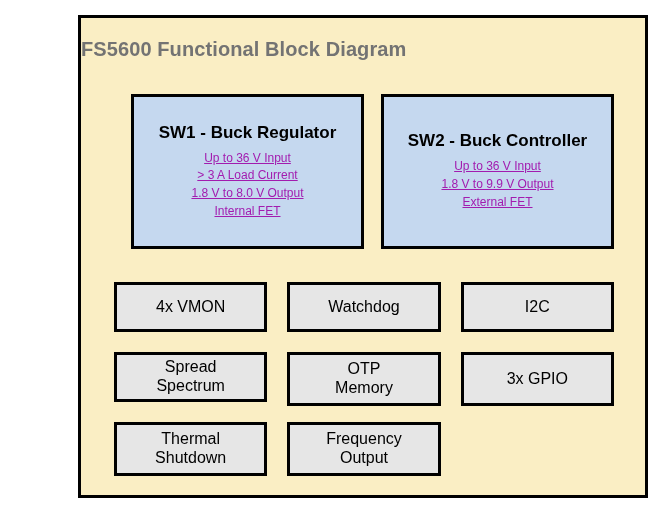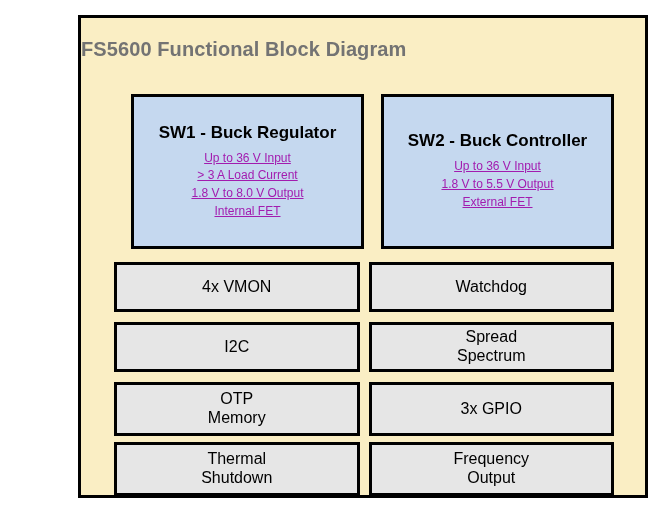--- a/index.html
+++ b/index.html
@@ -79,27 +79,28 @@
     font-size: 12px;
     color: #a21caf;
     line-height: 1.48;
     text-decoration: underline;
   }
 
   
   .feature-grid {
     position: absolute;
     left: 33px;
-    top: 244px;
+    top: 264px;
     width: 500px;
     display: grid;
-    grid-template-columns: repeat(2, 1fr);
+    grid-template-columns: repeat(3, 1fr);
     grid-auto-rows: 50px;
     column-gap: 9px;
     row-gap: 10px;
+    gap: 20px;
   }
   .feature-grid .row-tall {
     height: 54px;
   }
   .feature-cell {
     background: #e6e6e6;
     border: 3px solid #000000;
     box-sizing: border-box;
     display: flex;
     flex-direction: column;
@@ -129,21 +130,21 @@
         <div class="sw-title">SW1 - Buck Regulator</div>
         <div class="sw-line">Up to 36 V Input</div>
         <div class="sw-line">&gt; 3 A Load Current</div>
         <div class="sw-line">1.8 V to 8.0 V Output</div>
         <div class="sw-line">Internal FET</div>
       </div>
 
       <div class="sw-block">
         <div class="sw-title">SW2 - Buck Controller</div>
         <div class="sw-line">Up to 36 V Input</div>
-        <div class="sw-line">1.8 V to 5.5 V Output</div>
+        <div class="sw-line">1.8 V to 9.9 V Output</div>
         <div class="sw-line">External FET</div>
       </div>
 
     </div>
 
     <div class="feature-grid">
 
       <div class="feature-cell">
         <span>4x VMON</span>
       </div>

